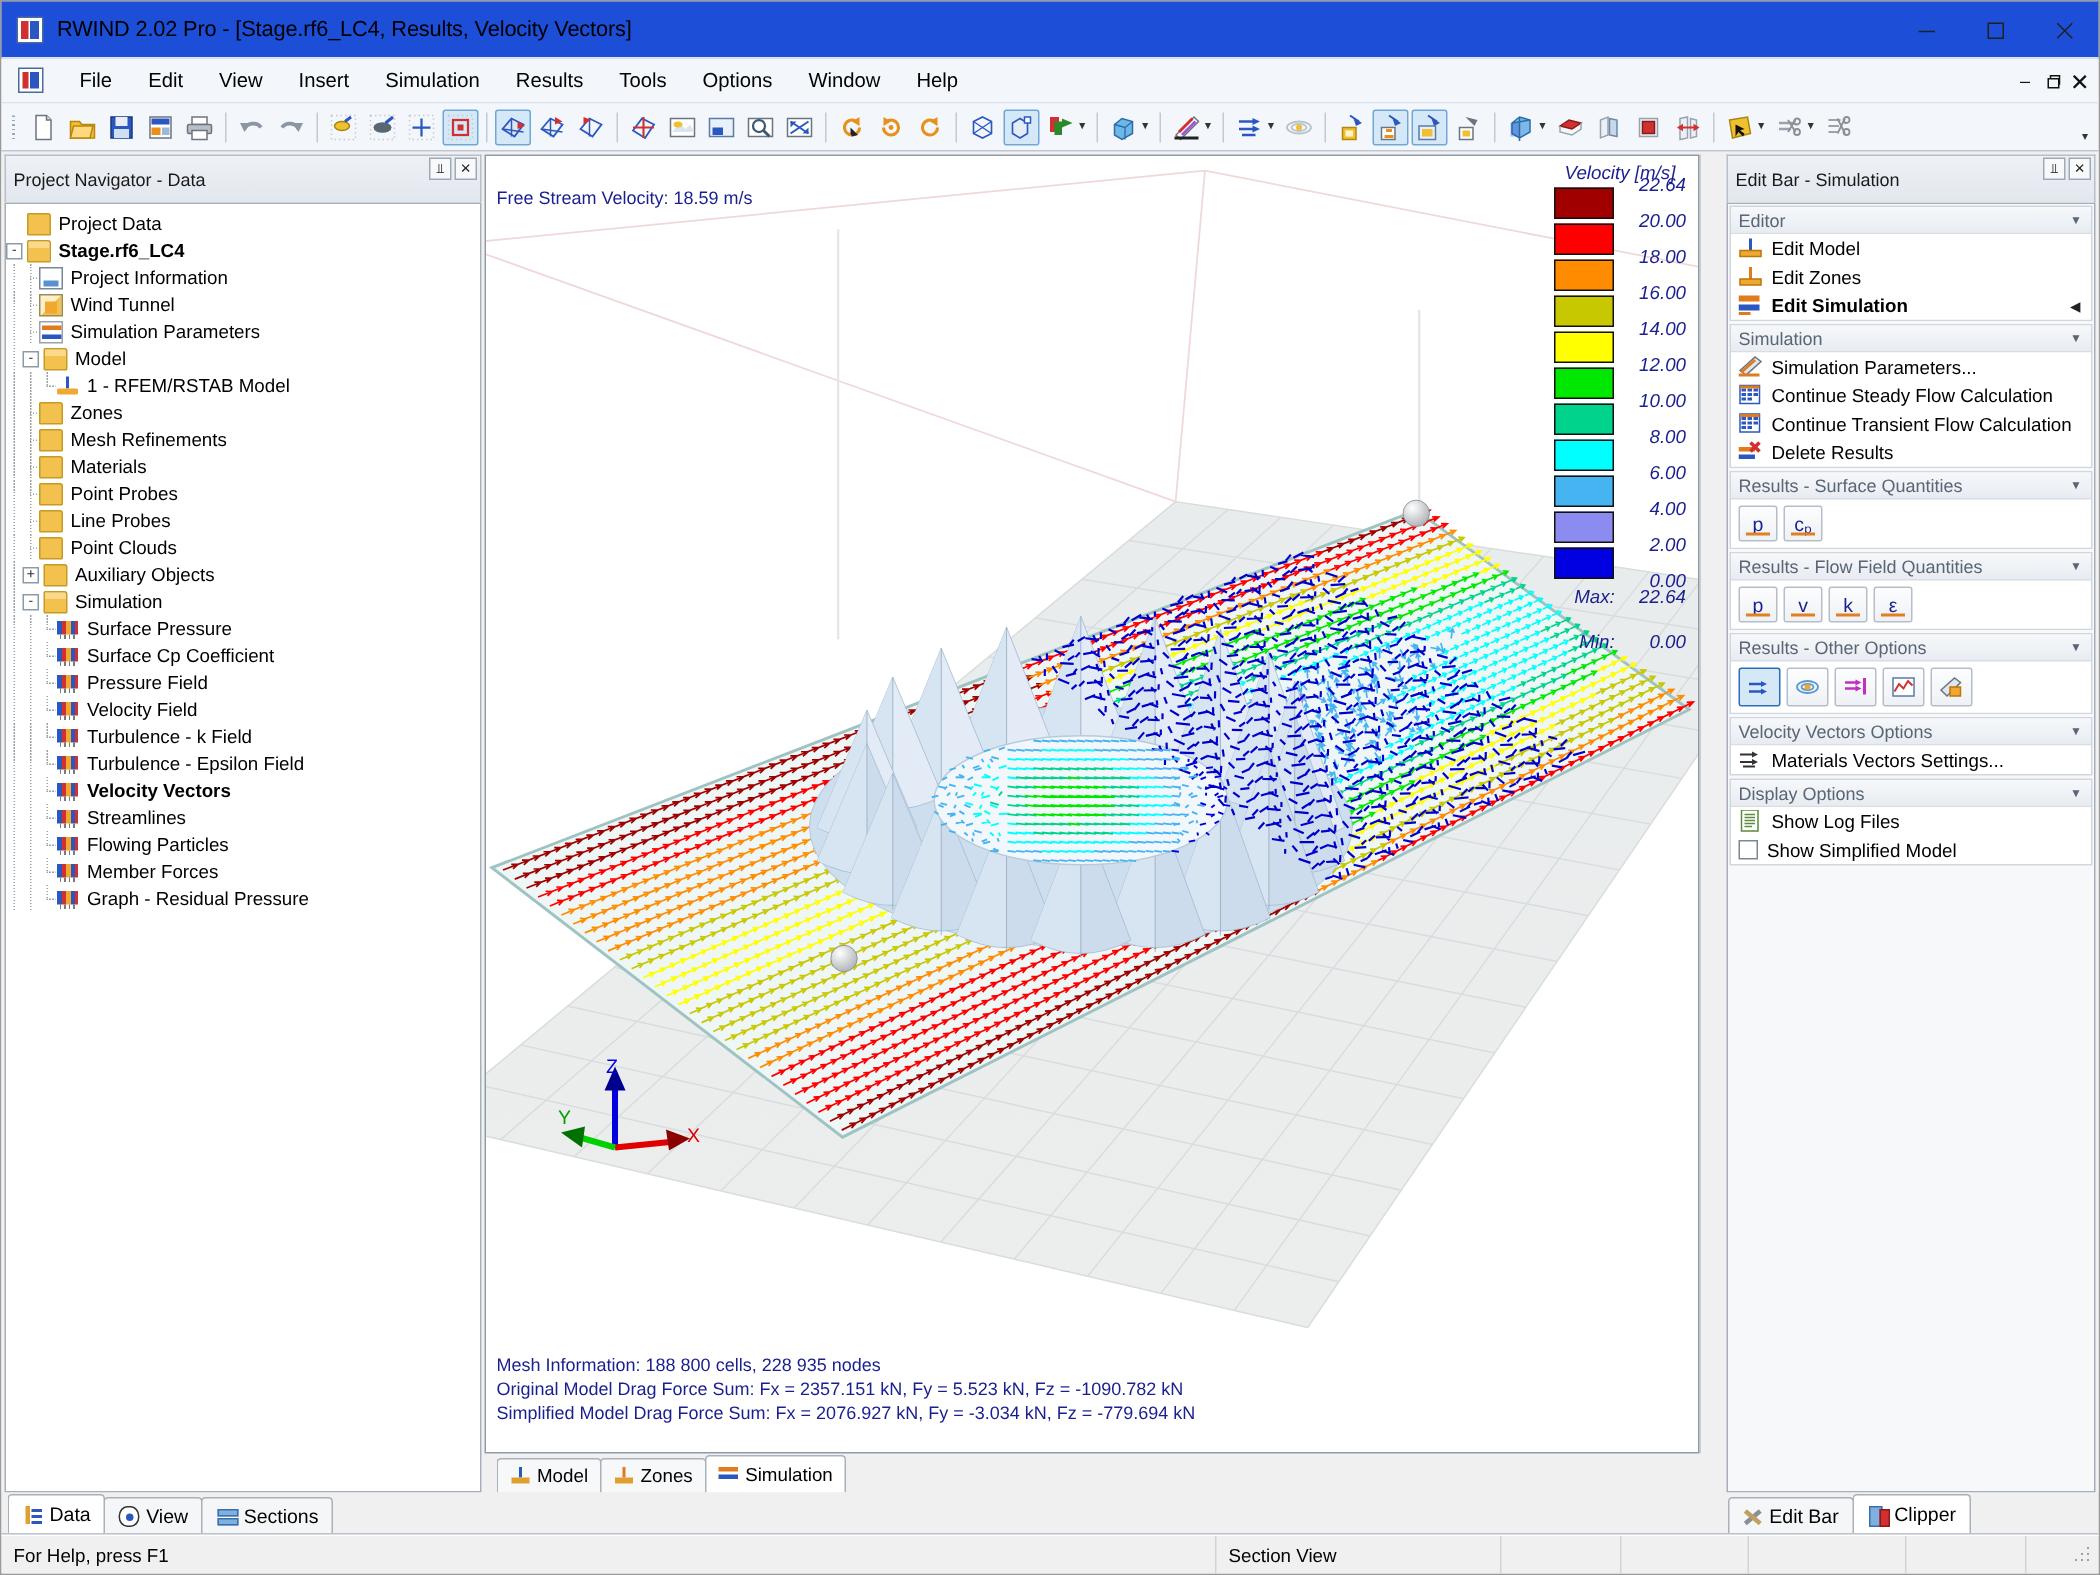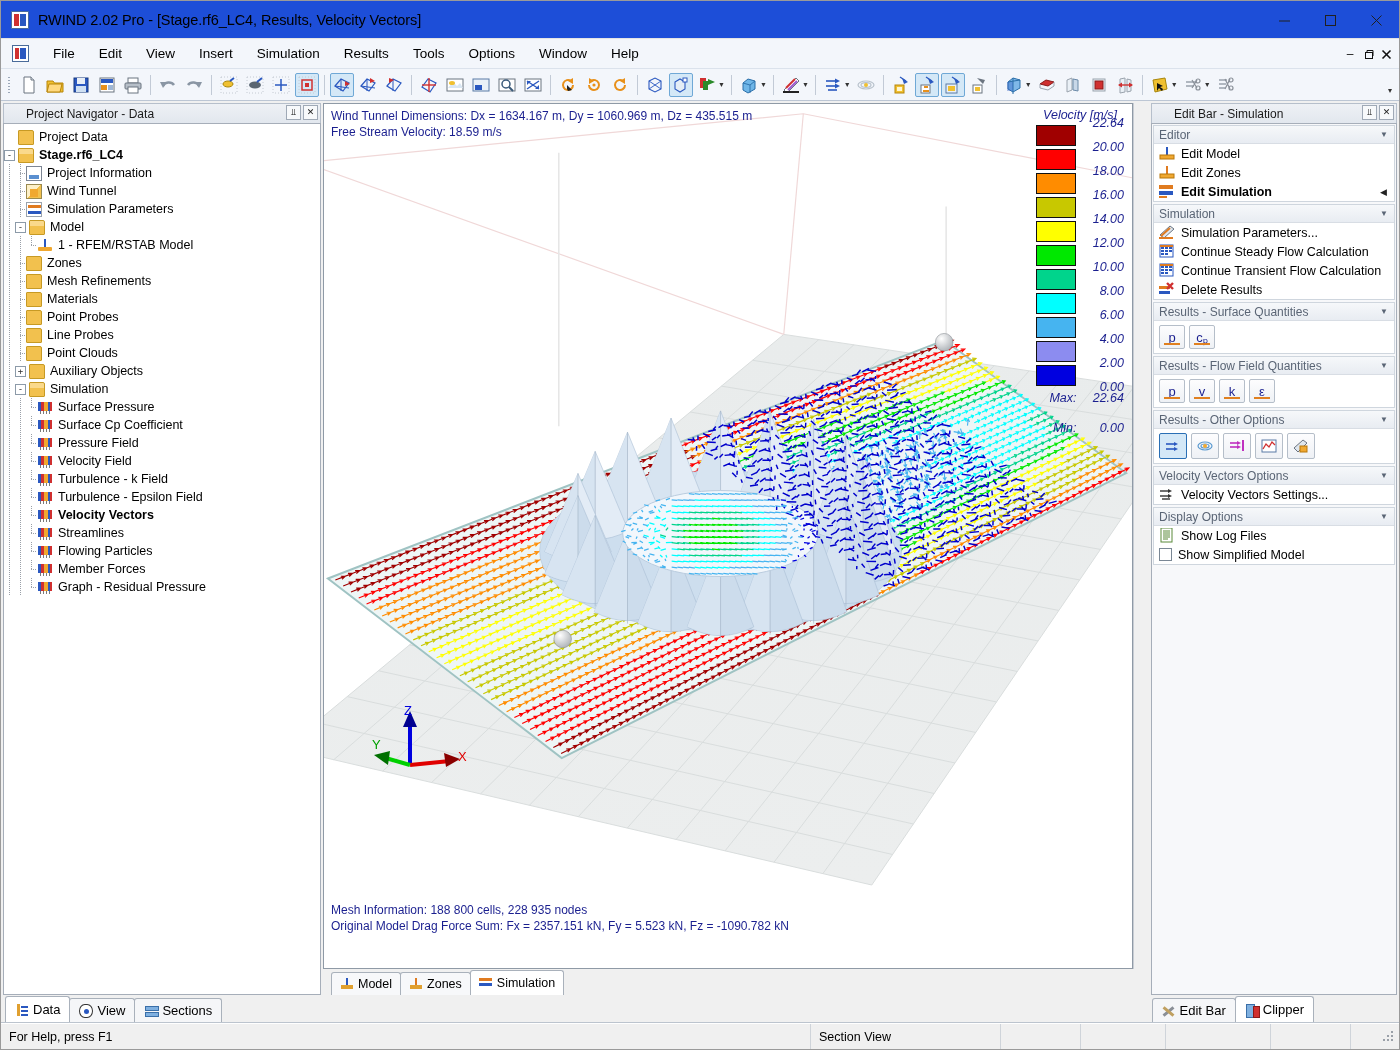--- a/index.html
+++ b/index.html
@@ -106,24 +106,24 @@
   .main {
     flex: 1; display: flex; min-height: 0; background: #f0f0f0;
   }
 
   
   .navigator {
     width: 320px; min-width: 320px; display: flex; flex-direction: column;
     background: #f0f0f0; padding: 2px 0 0 2px;
   }
   .panel-caption {
-    height: 20px; display: flex; align-items: center;
+    height: 32px; display: flex; align-items: center;
     background: linear-gradient(to bottom, #eef1f5, #e2e7ee);
     border: 1px solid #b6bfcb; border-bottom: none;
-    font-size: 12px; color: #1a1a1a; padding-left: 22px; position: relative;
+    font-size: 12px; color: #1a1a1a; padding-left: 5px; position: relative;
   }
   .panel-caption .cap-btns { position: absolute; right: 2px; top: 1px; display: flex; gap: 2px; }
   .cap-btn {
     width: 15px; height: 15px; border: 1px solid #9fa9b6; background: #f7f9fb;
     display: flex; align-items: center; justify-content: center; font-size: 9px; color: #222;
     line-height: 1;
   }
   .nav-tree {
     flex: 1; background: #ffffff; border: 1px solid #a6aeb9;
     overflow: hidden; padding: 4px 0 0 0; position: relative;
@@ -1066,25 +1066,25 @@
             <polygon points="38,8 31,24 45,24" fill="#000090"></polygon>
             <line x1="38" y1="62" x2="78" y2="58" stroke="#e00000" stroke-width="4"></line>
             <polygon points="88,56 72,50 74,64" fill="#8b0000"></polygon>
             <line x1="38" y1="62" x2="10" y2="54" stroke="#00d000" stroke-width="4"></line>
             <polygon points="2,52 18,48 16,62" fill="#007000"></polygon>
             <text x="32" y="12" font-family="Liberation Sans, sans-serif" font-size="13" fill="#0000e0">Z</text>
             <text x="86" y="58" font-family="Liberation Sans, sans-serif" font-size="13" fill="#e00000">X</text>
             <text x="0" y="46" font-family="Liberation Sans, sans-serif" font-size="13" fill="#00a000">Y</text>
           </svg>
 
-          <div class="overlay-text" style="left:7px;top:4px;">Wind Tunnel Dimensions: Dx = 1634.167 m, Dy = 1060.969 m, Dz = 435.515 m</div>
           <div class="overlay-text" style="left:7px;top:20px;">Free Stream Velocity: 18.59 m/s</div>
 
           <div class="overlay-text" style="left:7px;bottom:50px;">Mesh Information: 188 800 cells, 228 935 nodes</div>
           <div class="overlay-text" style="left:7px;bottom:34px;">Original Model Drag Force Sum: Fx = 2357.151 kN, Fy = 5.523 kN, Fz = -1090.782 kN</div>
+          <div class="overlay-text" style="left:7px;bottom:18px;">Simplified Model Drag Force Sum: Fx = 2076.927 kN, Fy = -3.034 kN, Fz = -779.694 kN</div>
 
           <div class="legend">
             <div class="legend-title">Velocity [m/s]</div>
             <div class="legend-rows" id="legend-rows">
                 <div class="legend-row" style="height: 0px;">
                   <div style="width:40px"></div>
                   <div class="legend-val" style="top:0">22.64</div>
                 </div>
                 <div class="legend-row">
                   <div class="legend-swatch" style="background:#a00000"></div>
@@ -1345,21 +1345,21 @@
               <span class="chev">▼</span>
             </div>
             <div class="eb-row">
               <span class="ebico"><svg width="16" height="15" viewBox="0 0 16 15">
                   <line x1="1" y1="4" x2="9" y2="4" stroke="#333" stroke-width="1.4"></line>
                   <polygon points="13,4 9,2 9,6" fill="#333"></polygon>
                   <line x1="1" y1="9" x2="9" y2="9" stroke="#333" stroke-width="1.4"></line>
                   <polygon points="13,9 9,7 9,11" fill="#333"></polygon>
                   <line x1="3" y1="12" x2="11" y2="12" stroke="#333" stroke-width="1.4"></line>
                 </svg></span>
-              <span class="">Velocity Vectors Settings...</span>
+              <span class="">Materials Vectors Settings...</span>
             </div>
           </div>
           <div class="eb-group">
             <div class="eb-group-header">
               <span>Display Options</span>
               <span class="chev">▼</span>
             </div>
             <div class="eb-row">
               <span class="ebico"><svg width="16" height="15" viewBox="0 0 16 15">
                   <rect x="2" y="0" width="11" height="14" fill="#fff" stroke="#5a8a3a"></rect>

